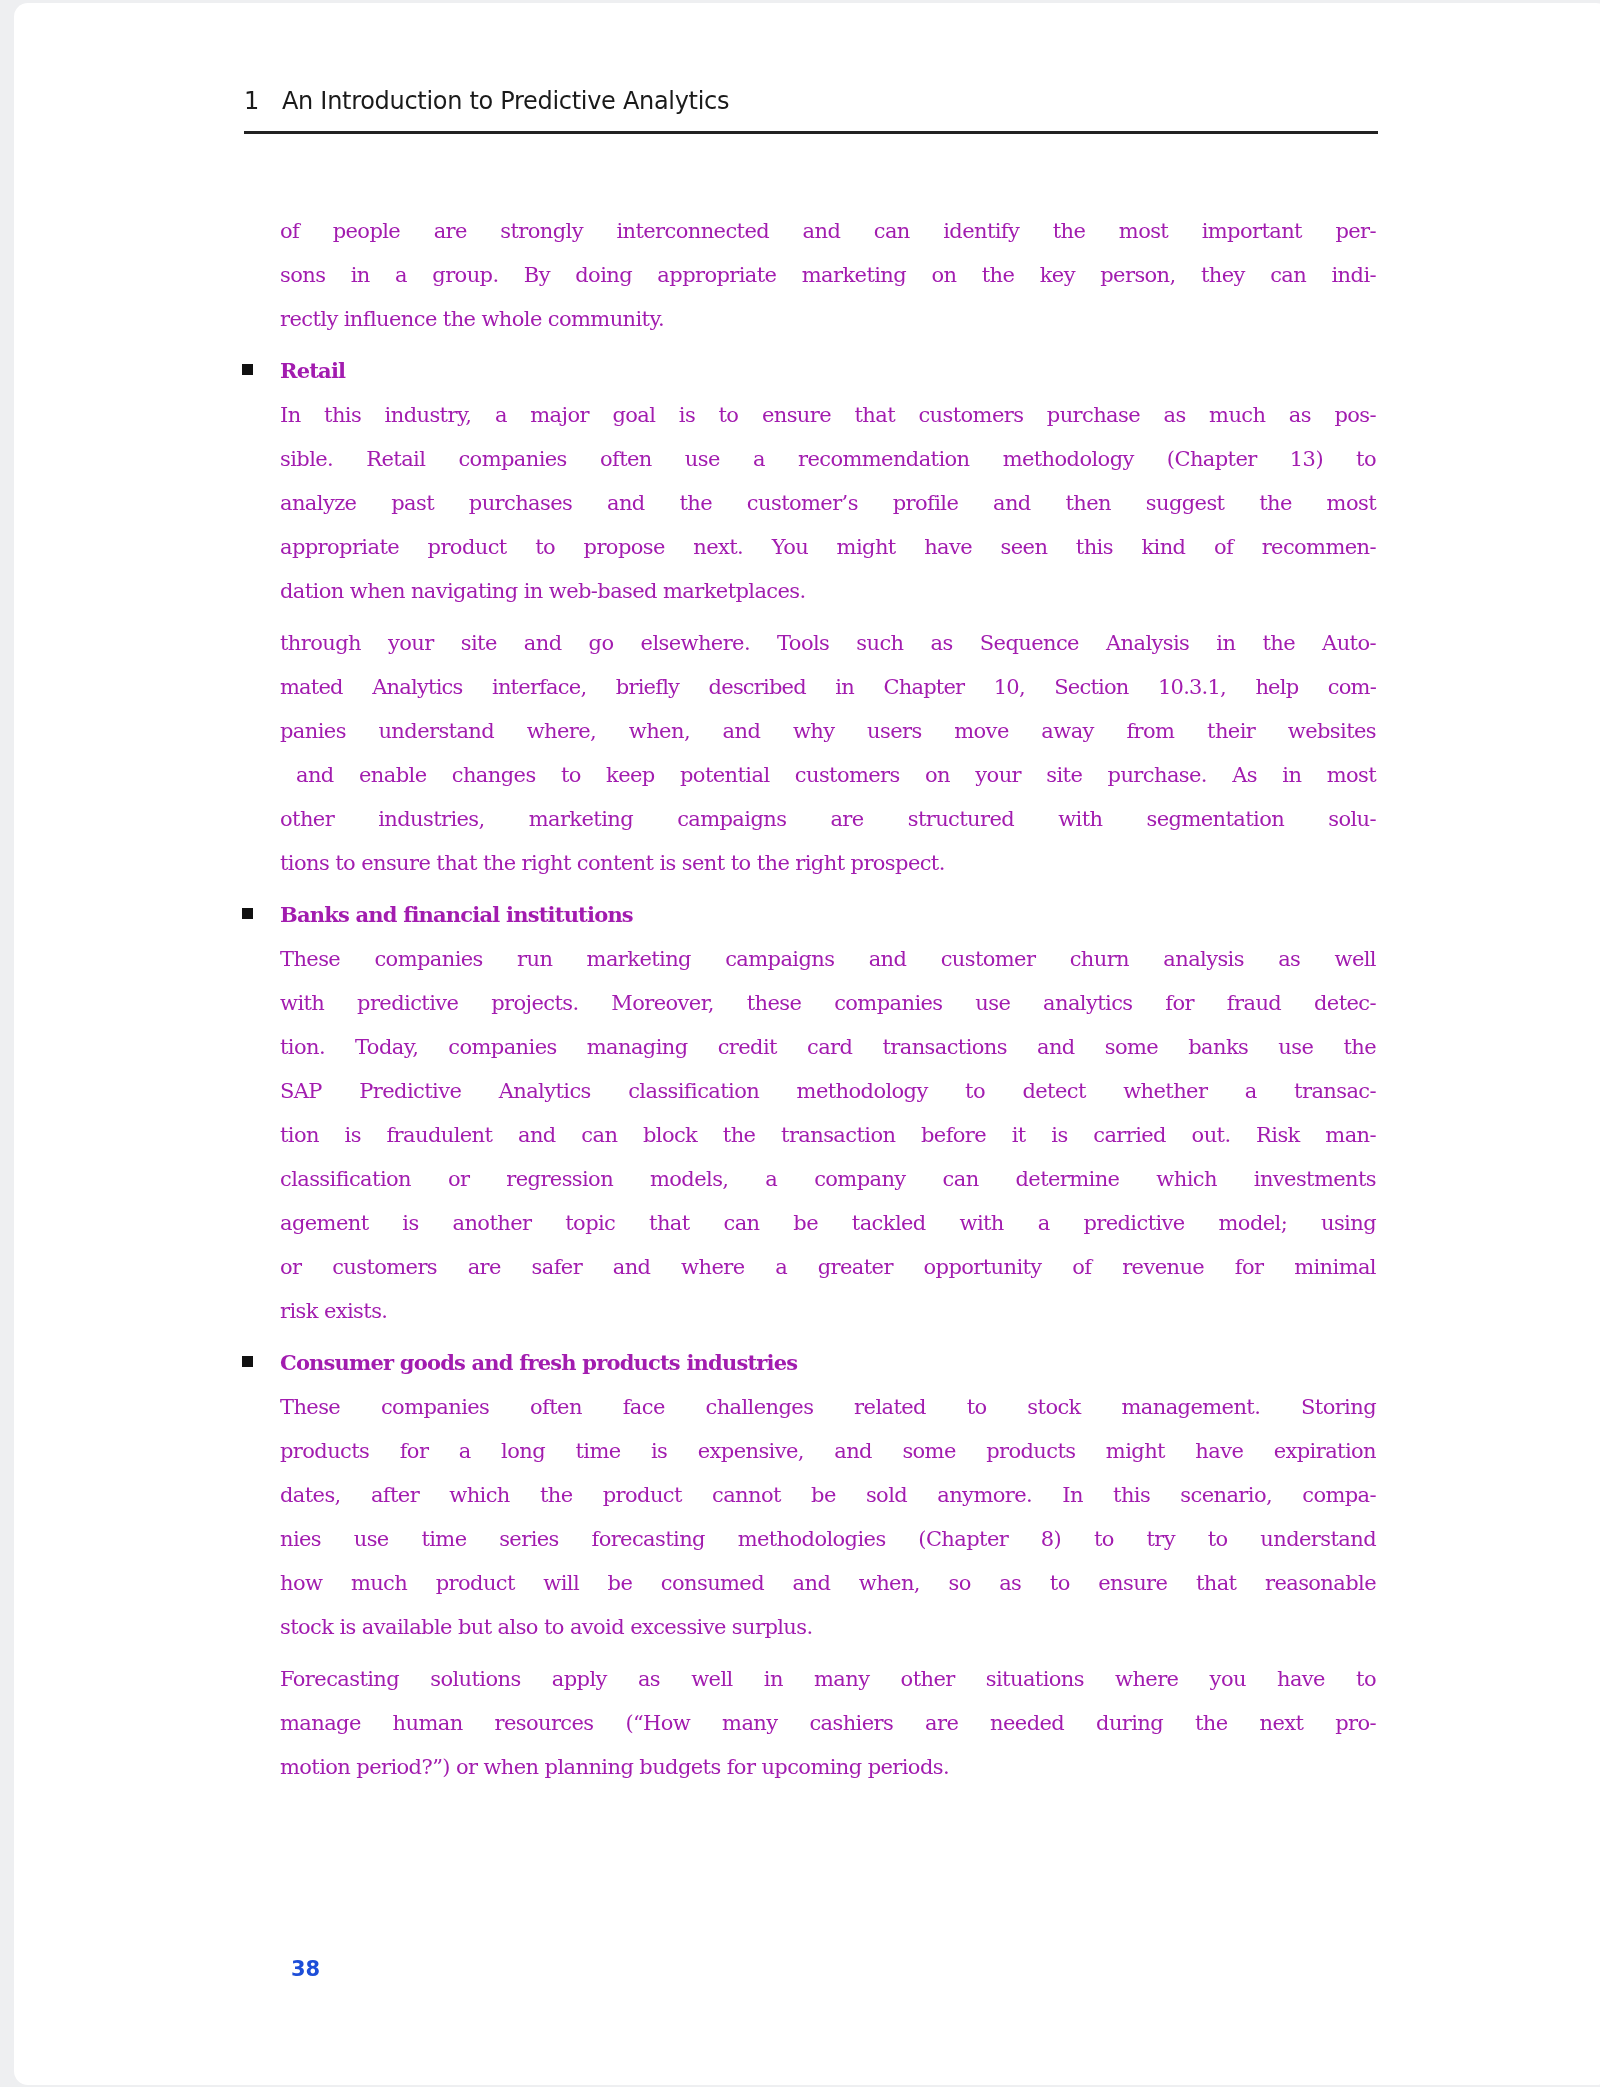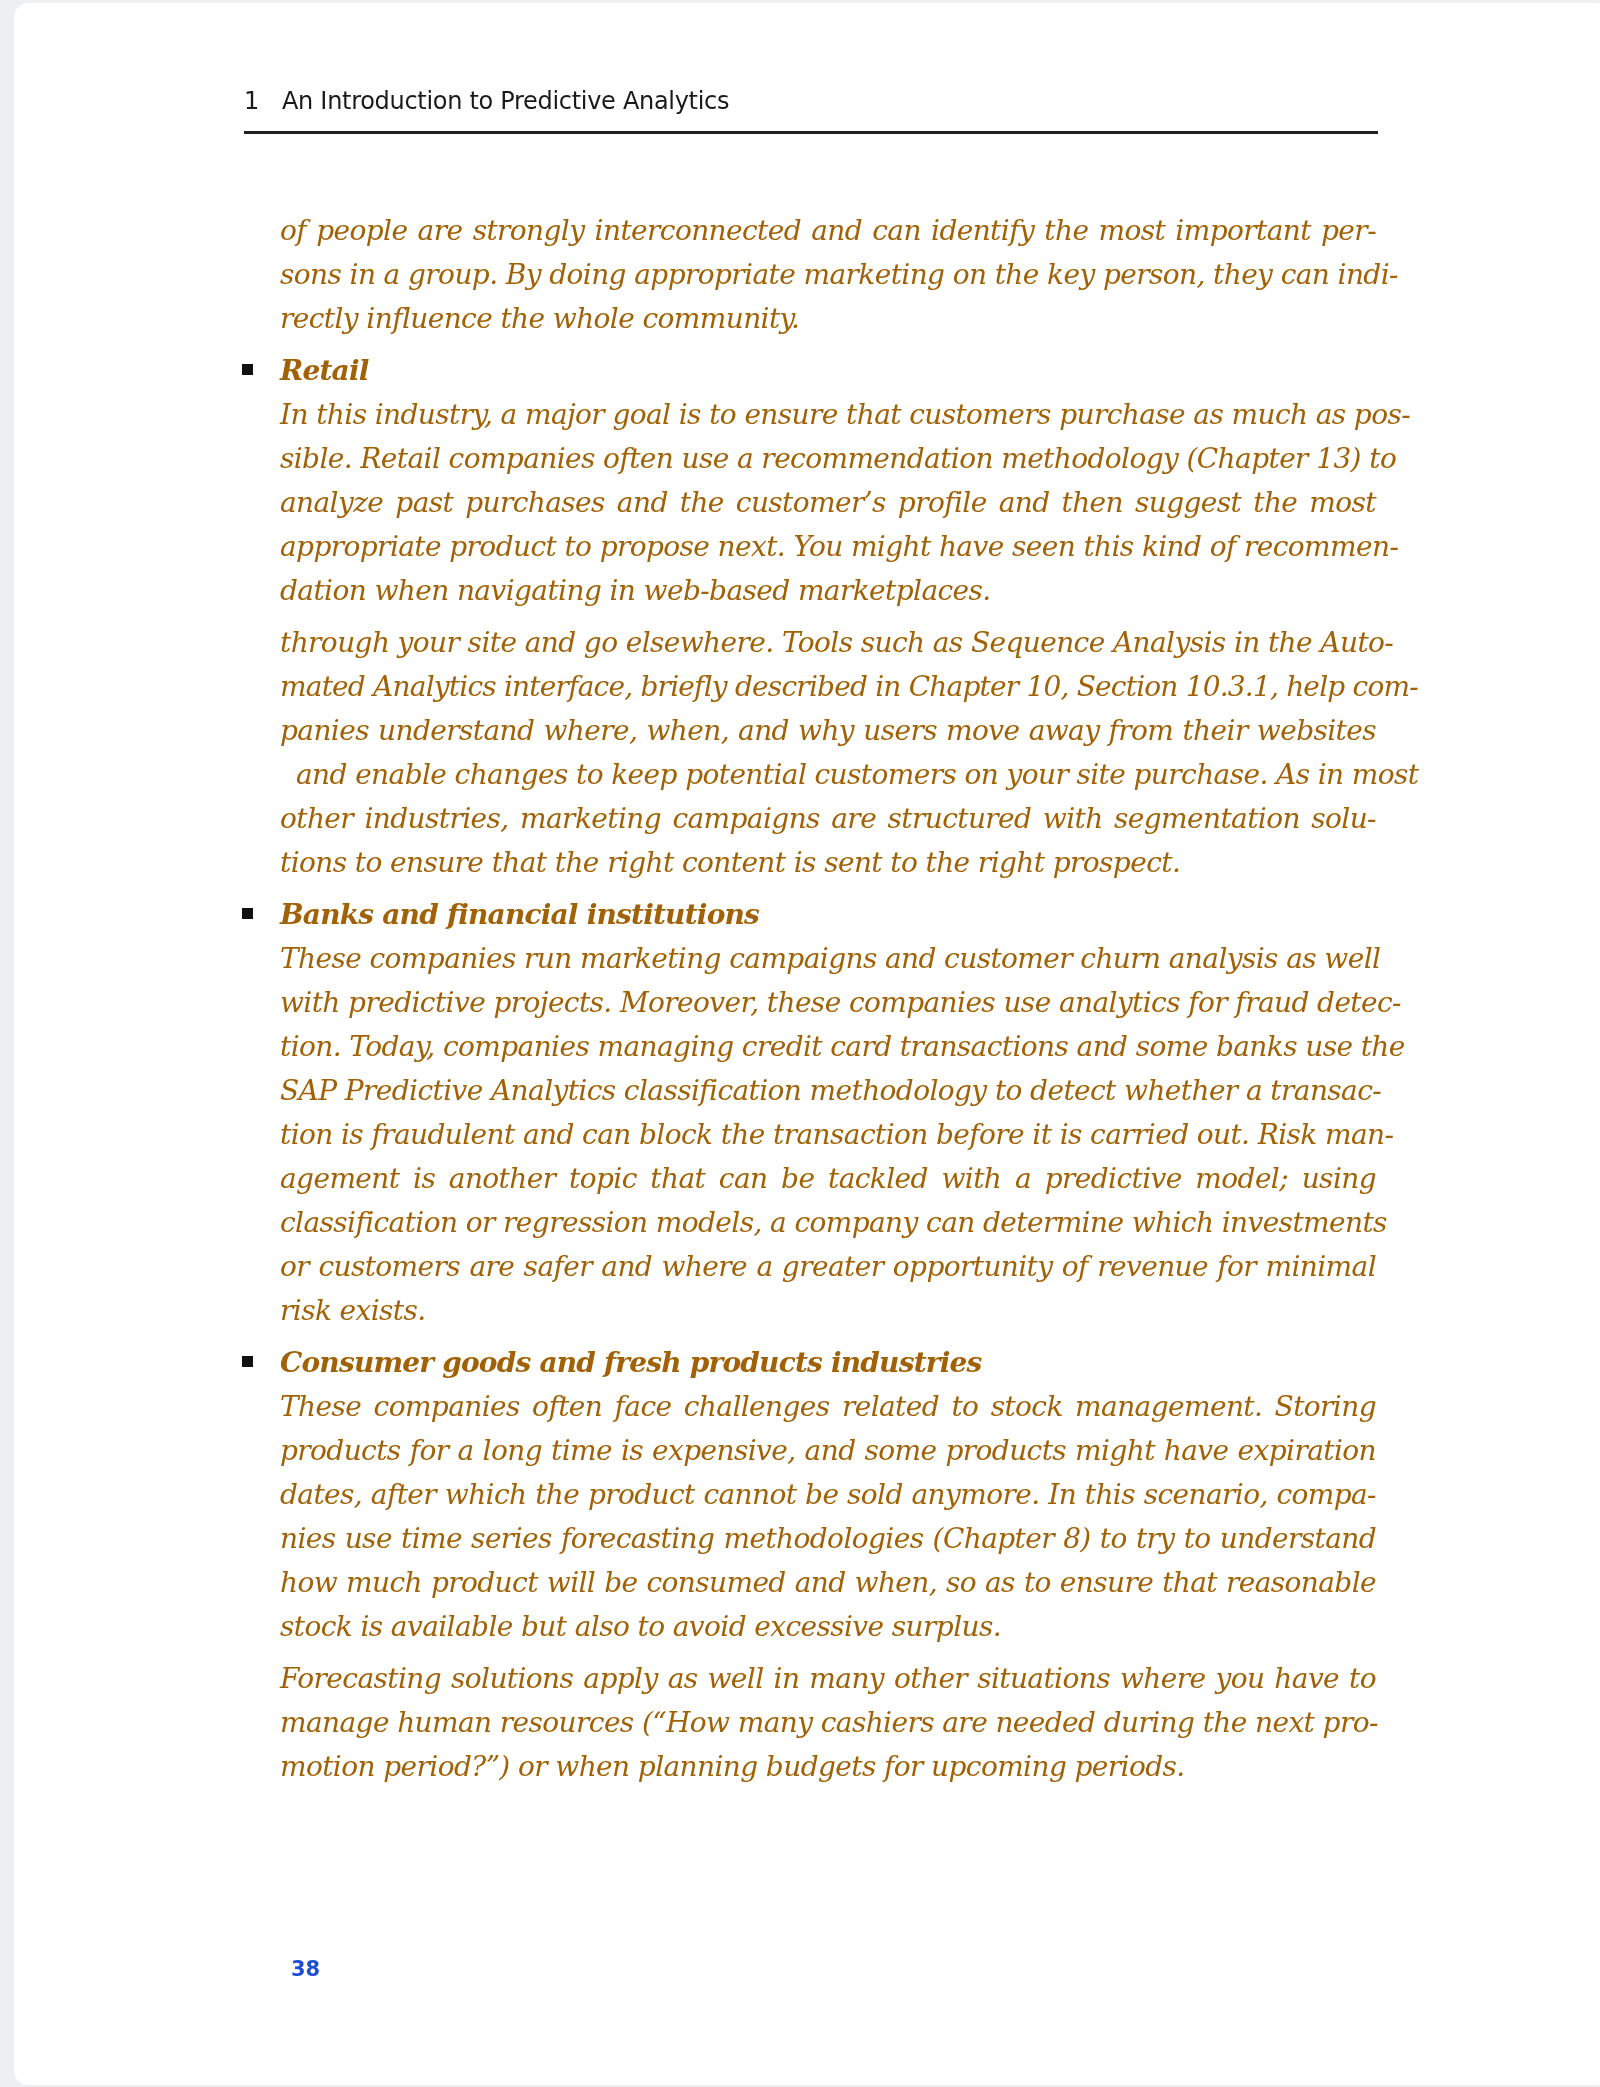--- a/index.html
+++ b/index.html
@@ -15,23 +15,22 @@
     position: absolute; left: 230px; top: 84px;
     font-family: "DejaVu Sans", sans-serif; font-size: 24px; color: #1a1a1a;
     letter-spacing: -0.3px; white-space: nowrap;
   }
   .running-head .chap-num { display: inline-block; width: 38px; }
   .head-rule {
     position: absolute; left: 230px; top: 128px; width: 1134px; height: 3px; background: #222;
   }
   .body-text {
     position: absolute; left: 266px; top: 206px; width: 1096px;
-    font-family: "DejaVu Serif", serif; font-size: 28px; color: #a16207;
+    font-family: "DejaVu Serif", serif; font-size: 21px; color: #a21caf;
     letter-spacing: -0.6px;
-    font-style: italic;
   }
   .line {
     height: 44px; line-height: 44px; white-space: nowrap;
     text-align: justify; text-align-last: justify; display: block; overflow: visible;
   }
   .line.last { text-align-last: left; }
   .para { margin-bottom: 8px; }
   .item { position: relative; margin-bottom: 8px; }
   .item-heading { font-weight: bold; height: 44px; line-height: 44px; letter-spacing: -0.8px; }
   .bullet {
@@ -80,22 +79,22 @@
 
     <div class="item">
       <span class="bullet"></span>
       <div class="item-heading">Banks and financial institutions</div>
       <div class="para" style="margin-bottom:7px">
         <span class="line" style="white-space: nowrap;">These companies run marketing campaigns and customer churn analysis as well</span>
         <span class="line" style="white-space: nowrap;">with predictive projects. Moreover, these companies use analytics for fraud detec-</span>
         <span class="line" style="white-space: nowrap;">tion. Today, companies managing credit card transactions and some banks use the</span>
         <span class="line" style="white-space: nowrap;">SAP Predictive Analytics classification methodology to detect whether a transac-</span>
         <span class="line" style="white-space: nowrap;">tion is fraudulent and can block the transaction before it is carried out. Risk man-</span>
+        <span class="line" style="white-space: nowrap;">classification or regression models, a company can determine which investments</span>
         <span class="line" style="white-space: nowrap;">agement is another topic that can be tackled with a predictive model; using</span>
-        <span class="line" style="white-space: nowrap;">classification or regression models, a company can determine which investments</span>
         <span class="line" style="white-space: nowrap;">or customers are safer and where a greater opportunity of revenue for minimal</span>
         <span class="line last" style="white-space: nowrap;">risk exists.</span>
       </div>
     </div>
 
     <div class="item">
       <span class="bullet"></span>
       <div class="item-heading">Consumer goods and fresh products industries</div>
       <div class="para">
         <span class="line" style="white-space: nowrap;">These companies often face challenges related to stock management. Storing</span>

